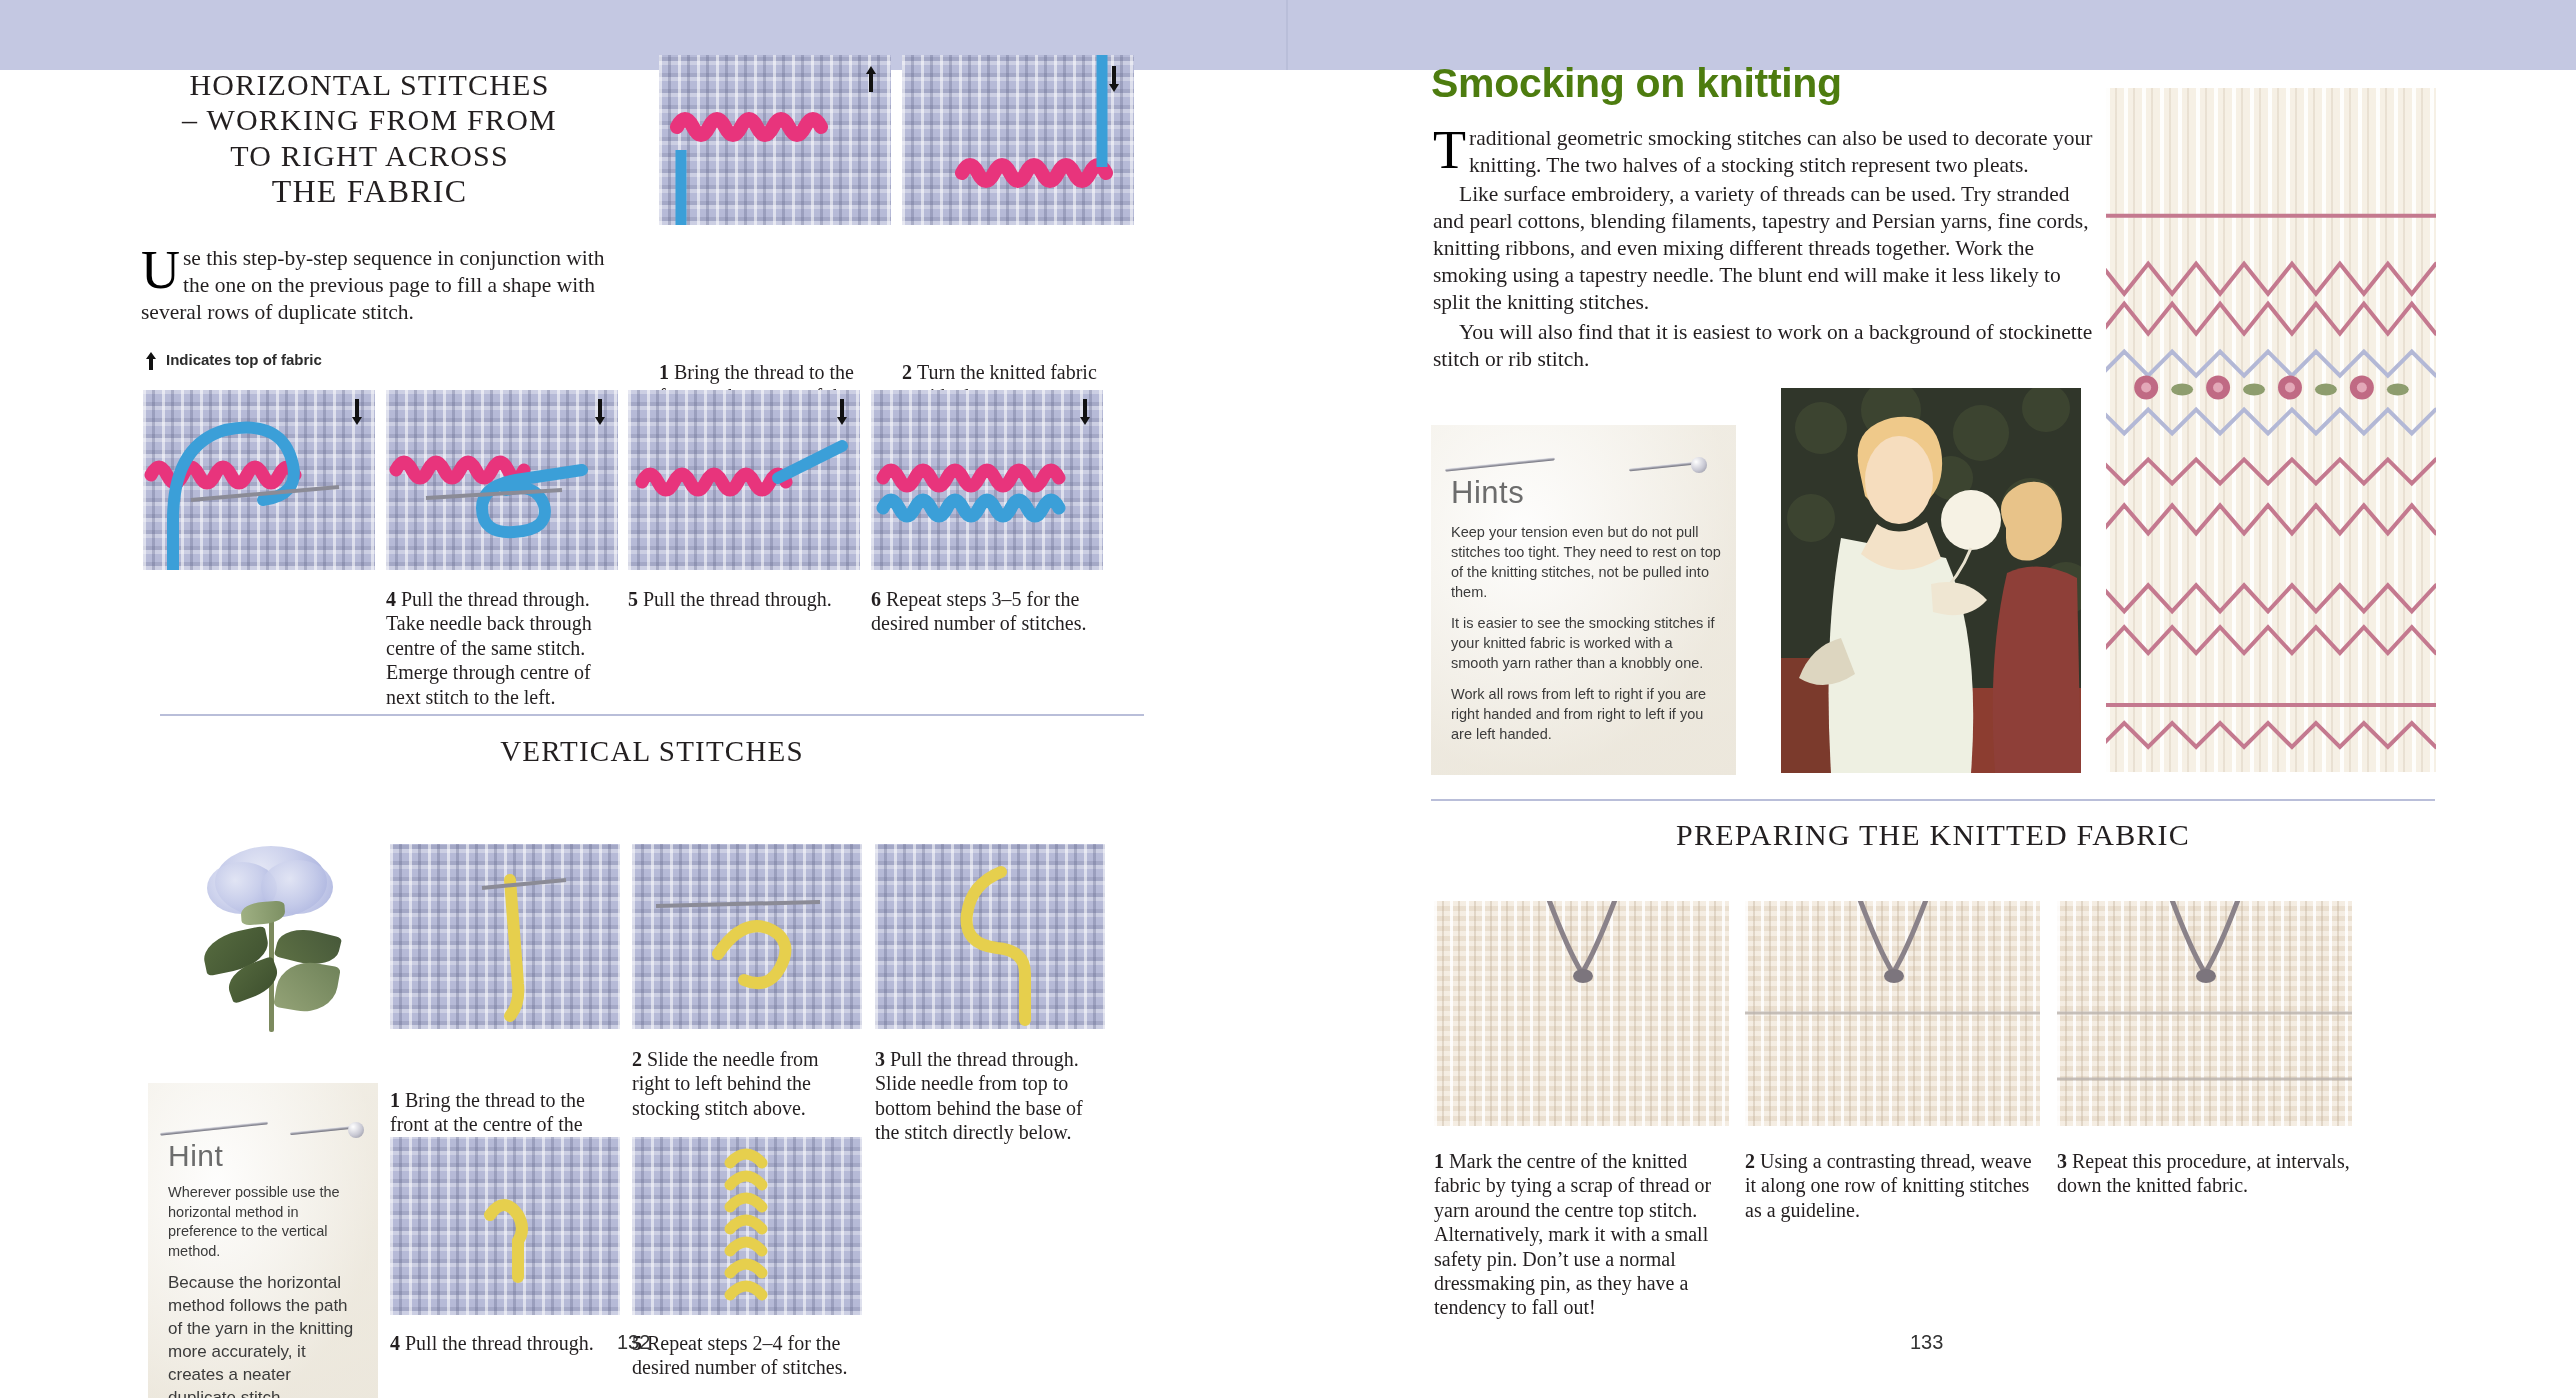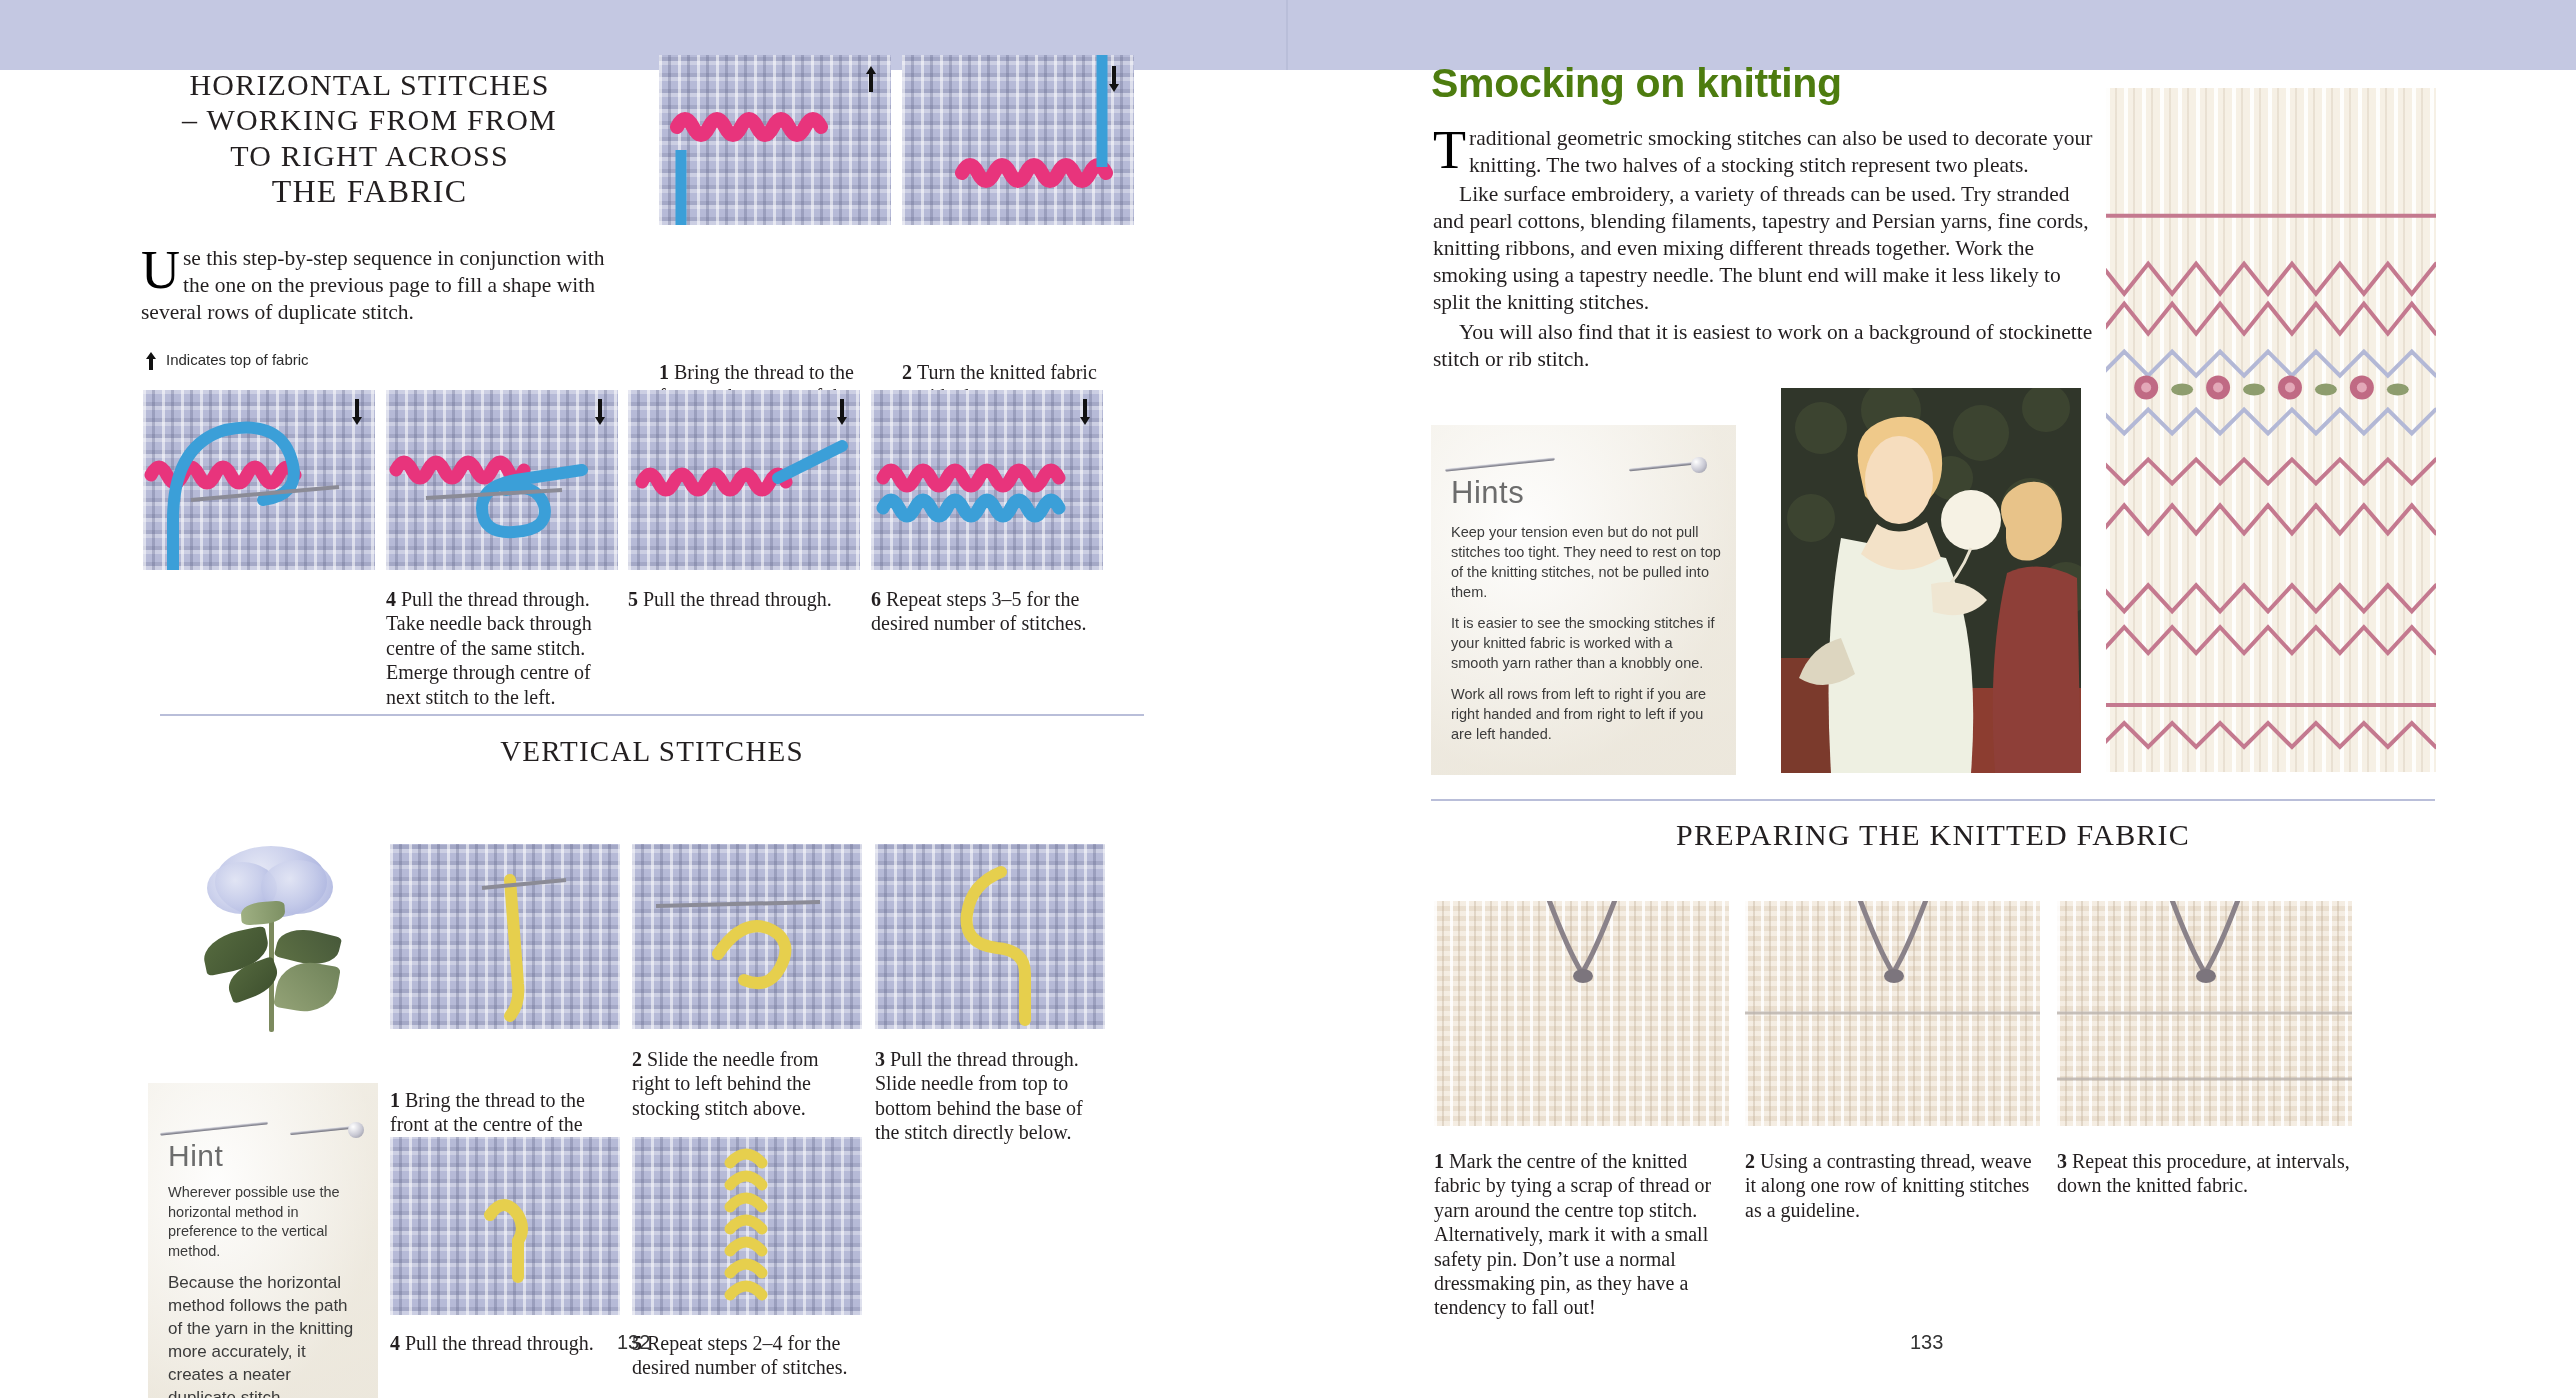--- a/index.html
+++ b/index.html
@@ -156,21 +156,21 @@
 
   <div style="position:absolute;left:141px;top:175px;width:467px;">
     <span class="dropcap">U</span>
     <span class="body-text">se this step-by-step sequence in conjunction with the one on the previous page to fill a shape with several rows of duplicate stitch.</span>
   </div>
 
   <div style="position:absolute;left:144px;top:280px;width:330px;height:22px;">
     <svg width="14" height="20" viewBox="0 0 14 20" style="position:absolute;left:0;top:1px;">
       <path d="M7 1 L12 8 H9 V19 H5 V8 H2 Z" fill="#111"></path>
     </svg>
-    <span style="position:absolute;left:22px;top:1px;font-family:'Liberation Sans',sans-serif;font-size:15px;color:#2b2b2b;">Indicates top of fabric</span>
+    <span style="position:absolute;left:22px;top:1px;font-family:'Liberation Sans',sans-serif;font-size:15px;color:#2b2b2b;font-weight:bold;">Indicates top of fabric</span>
   </div>
 
   <div class="swatch knit-lav" style="position:absolute;left:659px;top:-15px;width:232px;height:170px;">
     <svg width="232" height="170" viewBox="0 0 232 170" style="position:absolute;inset:0;">
       <path d="M18 72 Q26 56 34 72 Q42 88 50 72 Q58 56 66 72 Q74 88 82 72 Q90 56 98 72 Q106 88 114 72 Q122 56 130 72 Q138 88 146 72 Q154 56 162 72" stroke="#e8347c" stroke-width="14" fill="none" stroke-linecap="round"></path>
       <path d="M22 95 L22 170" stroke="#3b9fd8" stroke-width="11" fill="none"></path>
     </svg>
     <svg width="12" height="28" viewBox="0 0 12 28" style="position:absolute;right:14px;top:10px;">
       <path d="M6 1 L11 9 H8 V27 H4 V9 H1 Z" fill="#111"></path>
     </svg>

